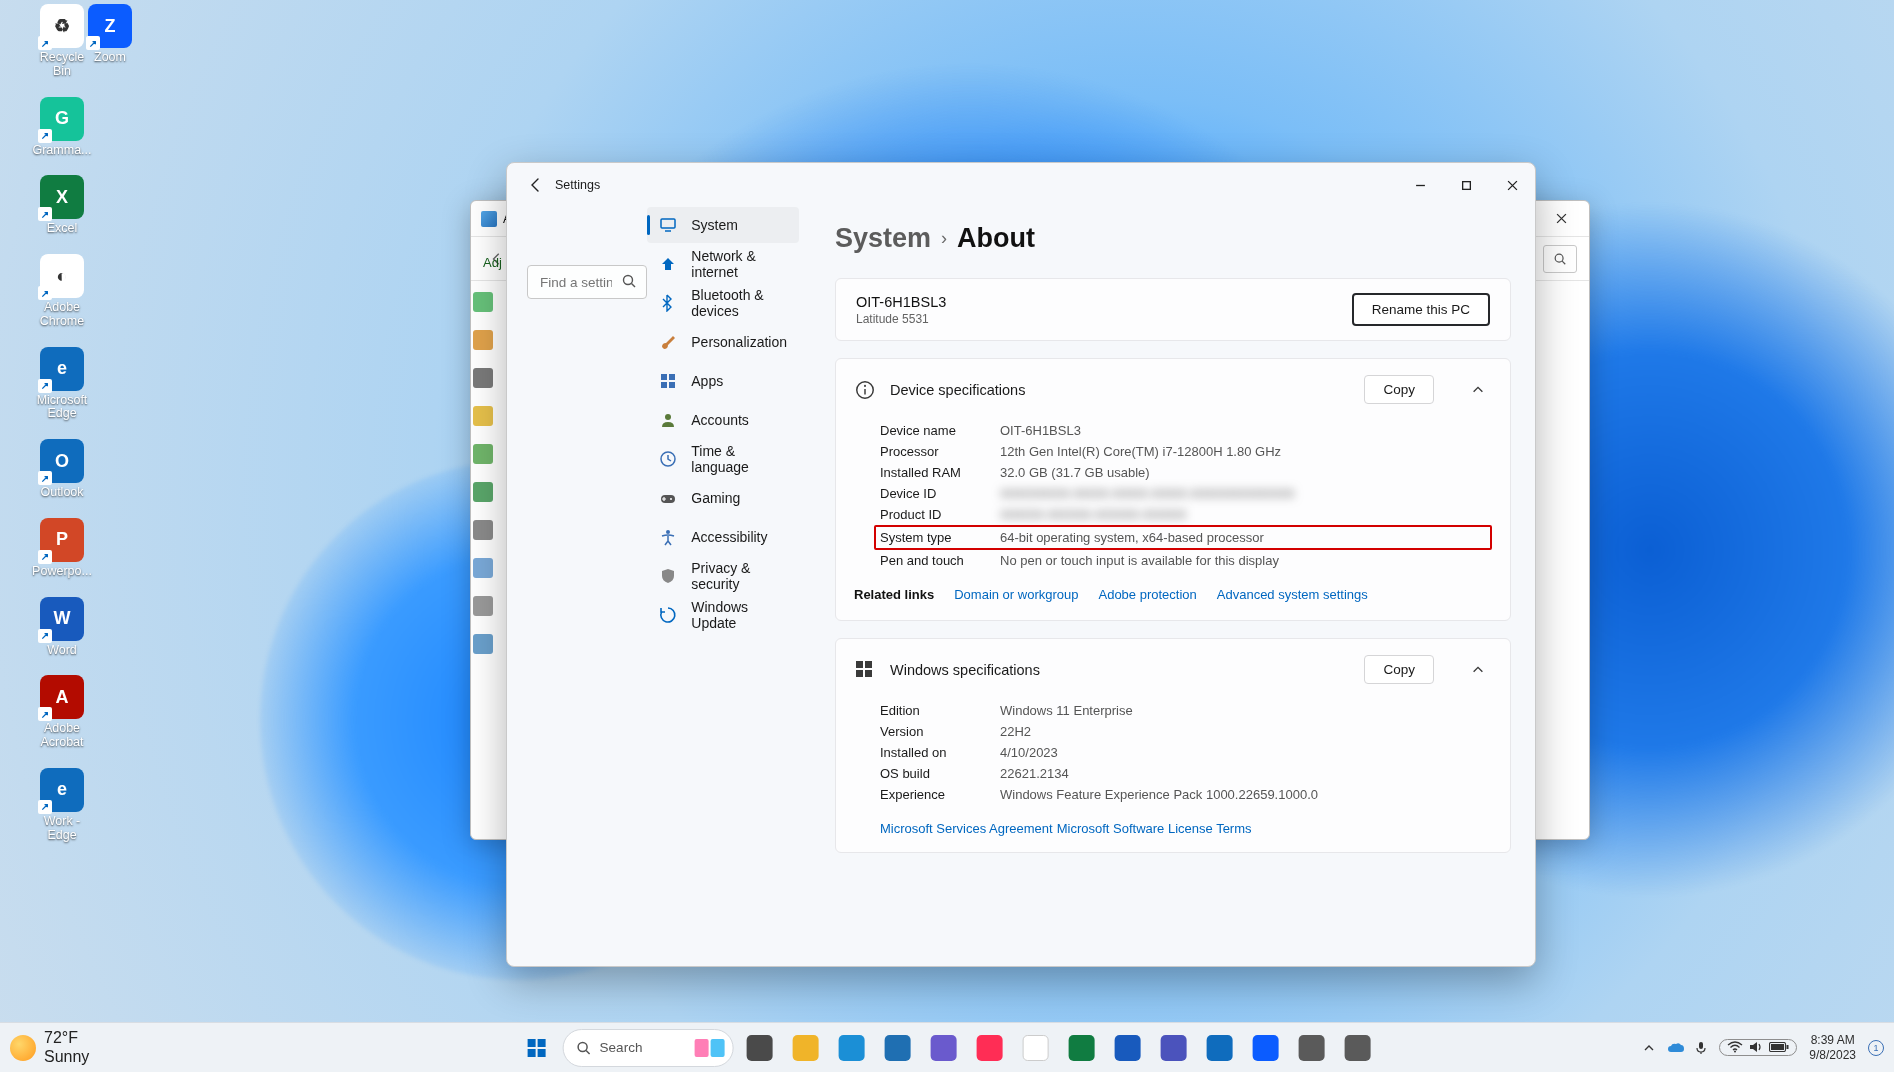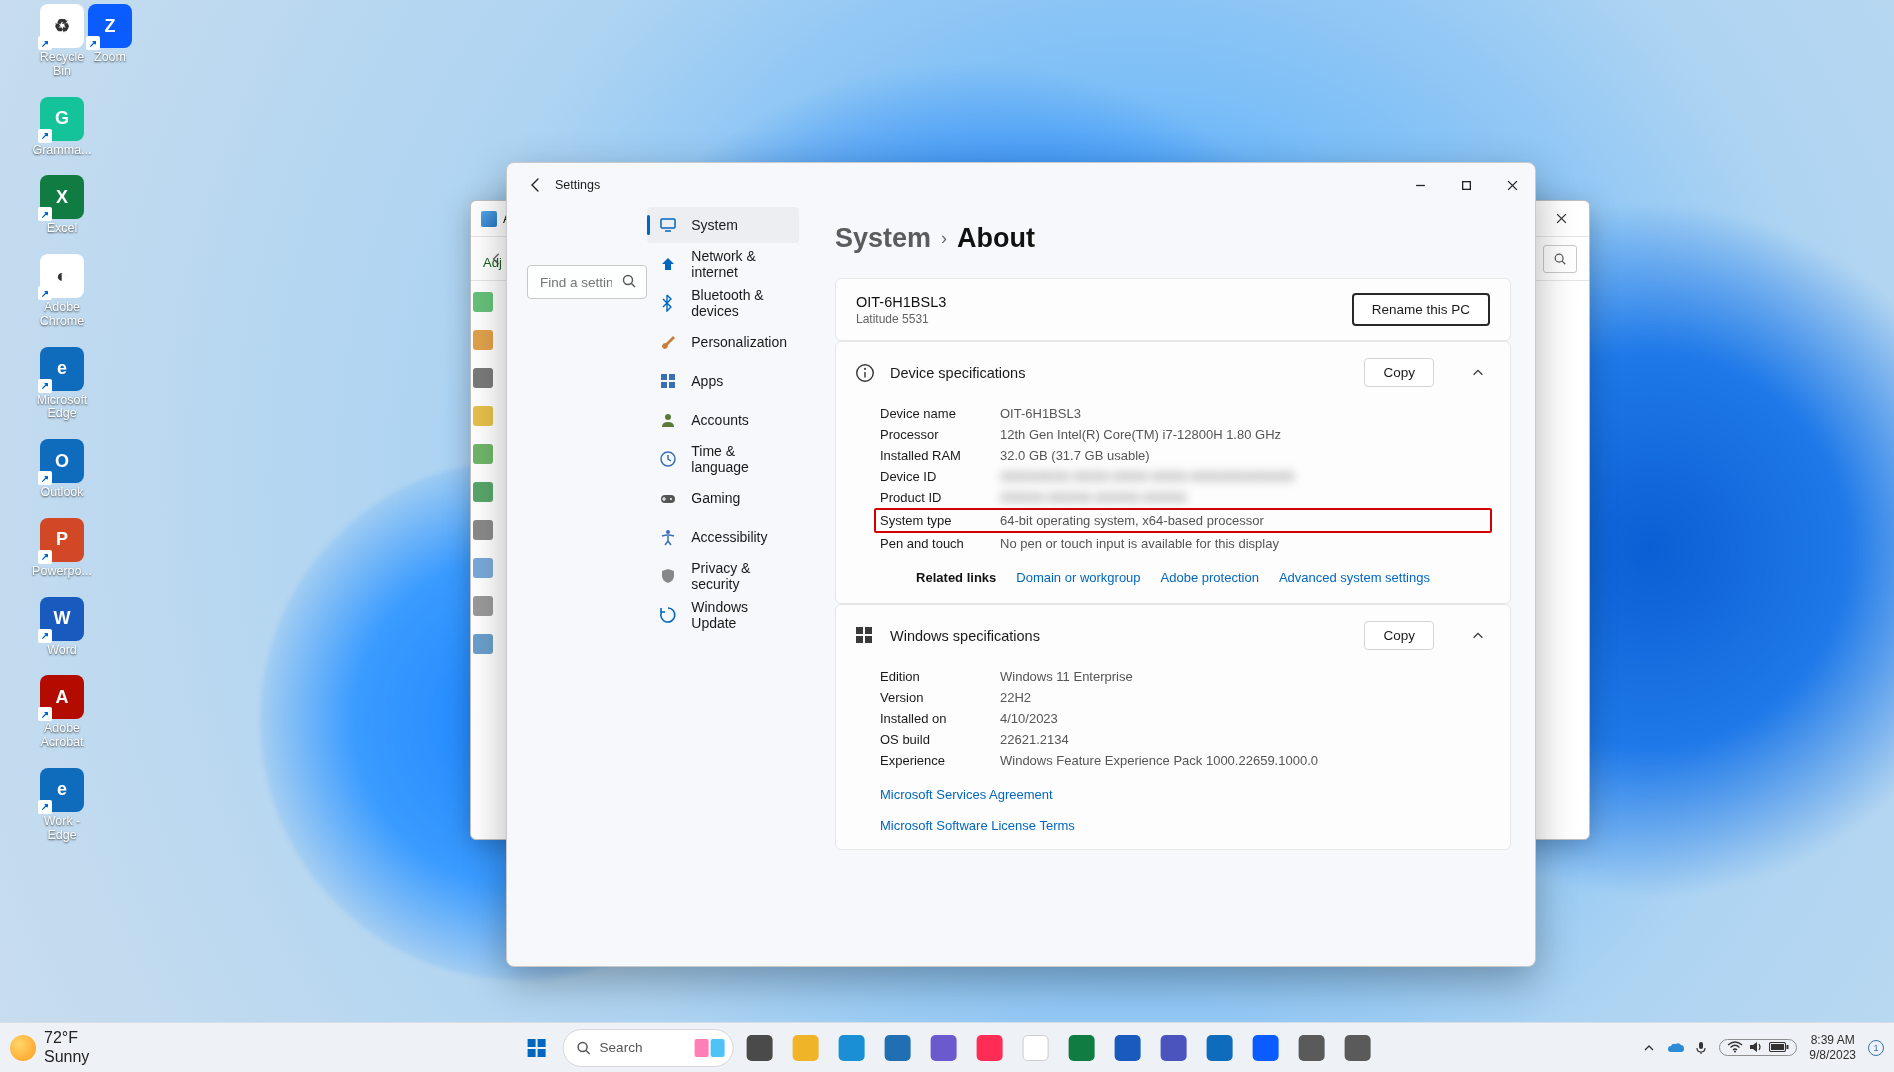--- a/index.html
+++ b/index.html
@@ -66,44 +66,44 @@
   .nav-item.active{background:#eceef1;position:relative;}
   .nav-item.active::before{content:"";position:absolute;left:0;top:8px;bottom:8px;width:3px;background:#0067c0;border-radius:2px;}
   .nav-ico{width:18px;height:18px;display:flex;align-items:center;justify-content:center;}
 
   .s-right{flex:1;padding:0 24px 24px 24px;overflow:auto;}
   .crumb{display:flex;align-items:center;gap:10px;margin-top:16px;margin-bottom:24px;}
   .crumb .c1{font-size:27px;color:#5c5c5c;font-weight:600;}
   .crumb .chev{font-size:18px;color:#6a6a6a;}
   .crumb .c2{font-size:27px;color:#111;font-weight:600;}
 
-  .card{background:#fdfdfe;border:1px solid #e7e7ea;border-radius:6px;margin-bottom:0;}
+  .card{background:#fdfdfe;border:1px solid #e7e7ea;border-radius:6px;margin-bottom:17px;}
   .card-h{display:flex;align-items:center;padding:16px 18px;gap:14px;}
   .card-h .h-ico{width:22px;height:22px;color:#3a3a3a;flex:none;}
   .card-h .h-title{font-size:14.5px;color:#1a1a1a;flex:1;}
   .copy-btn{border:1px solid #d5d5d7;background:#fff;border-radius:4px;padding:6px 18px;font-size:13.5px;color:#1a1a1a;cursor:pointer;}
   .chev-btn{width:28px;height:28px;display:flex;align-items:center;justify-content:center;color:#3a3a3a;margin-left:16px;cursor:pointer;}
 
   .pc-row{display:flex;align-items:center;justify-content:space-between;padding:14px 20px;}
   .pc-row .pcn{font-size:14.5px;color:#111;}
   .pc-row .pcm{font-size:12px;color:#636363;margin-top:2px;}
   .rename-btn{border:2px solid #26282b;background:#fff;border-radius:4px;padding:7px 18px;font-size:13.5px;color:#1a1a1a;cursor:pointer;}
 
   .spec-grid{padding:0 18px 16px 44px;}
   .spec-row{display:flex;font-size:13px;color:#1a1a1a;padding:3px 0;}
   .spec-row .k{width:120px;color:#1a1a1a;}
   .spec-row .v{color:#555;flex:1;}
   .spec-row .blur{filter:blur(5px);}
   .highlight-row{border:2.5px solid #d30000;border-radius:2px;margin-left:-6px;padding-left:4px;padding-right:4px;}
 
-  .related{display:flex;align-items:center;gap:20px;padding:0 18px 18px 18px;font-size:13px;justify-content:center;}
+  .related{display:flex;align-items:center;gap:20px;padding:0 18px 18px 18px;font-size:13px;}
   .related .rl{font-weight:600;color:#111;}
   .related a{color:#0067c0;text-decoration:none;cursor:pointer;}
 
-  .wlinks{padding:0 18px 16px 44px;display:flex;flex-direction:column;gap:16px;}
+  .wlinks{padding:0 18px 16px 44px;display:flex;flex-direction:row;gap:4px;}
   .wlinks a{color:#0067c0;font-size:13px;text-decoration:none;cursor:pointer;}
 
   
   .taskbar{position:absolute;left:0;right:0;bottom:0;height:50px;background:#eef2f6;border-top:1px solid #d8dde3;display:flex;align-items:center;padding:0 10px;}
   .tb-left{display:flex;align-items:center;gap:8px;}
   .weather-ico{width:26px;height:26px;border-radius:50%;background:radial-gradient(circle at 35% 35%,#ffd76a,#ff9b1f);}
   .weather-txt{font-size:16px;color:#222;line-height:1.15;}
   .tb-center{position:absolute;left:50%;transform:translateX(-50%);display:flex;align-items:center;gap:6px;}
   .tb-btn{width:40px;height:40px;display:flex;align-items:center;justify-content:center;border-radius:4px;cursor:pointer;}
   .tb-search{display:flex;align-items:center;gap:8px;height:38px;border:1px solid #d4d8dd;border-radius:19px;background:#fff;padding:0 90px 0 12px;font-size:13.5px;color:#555;}

